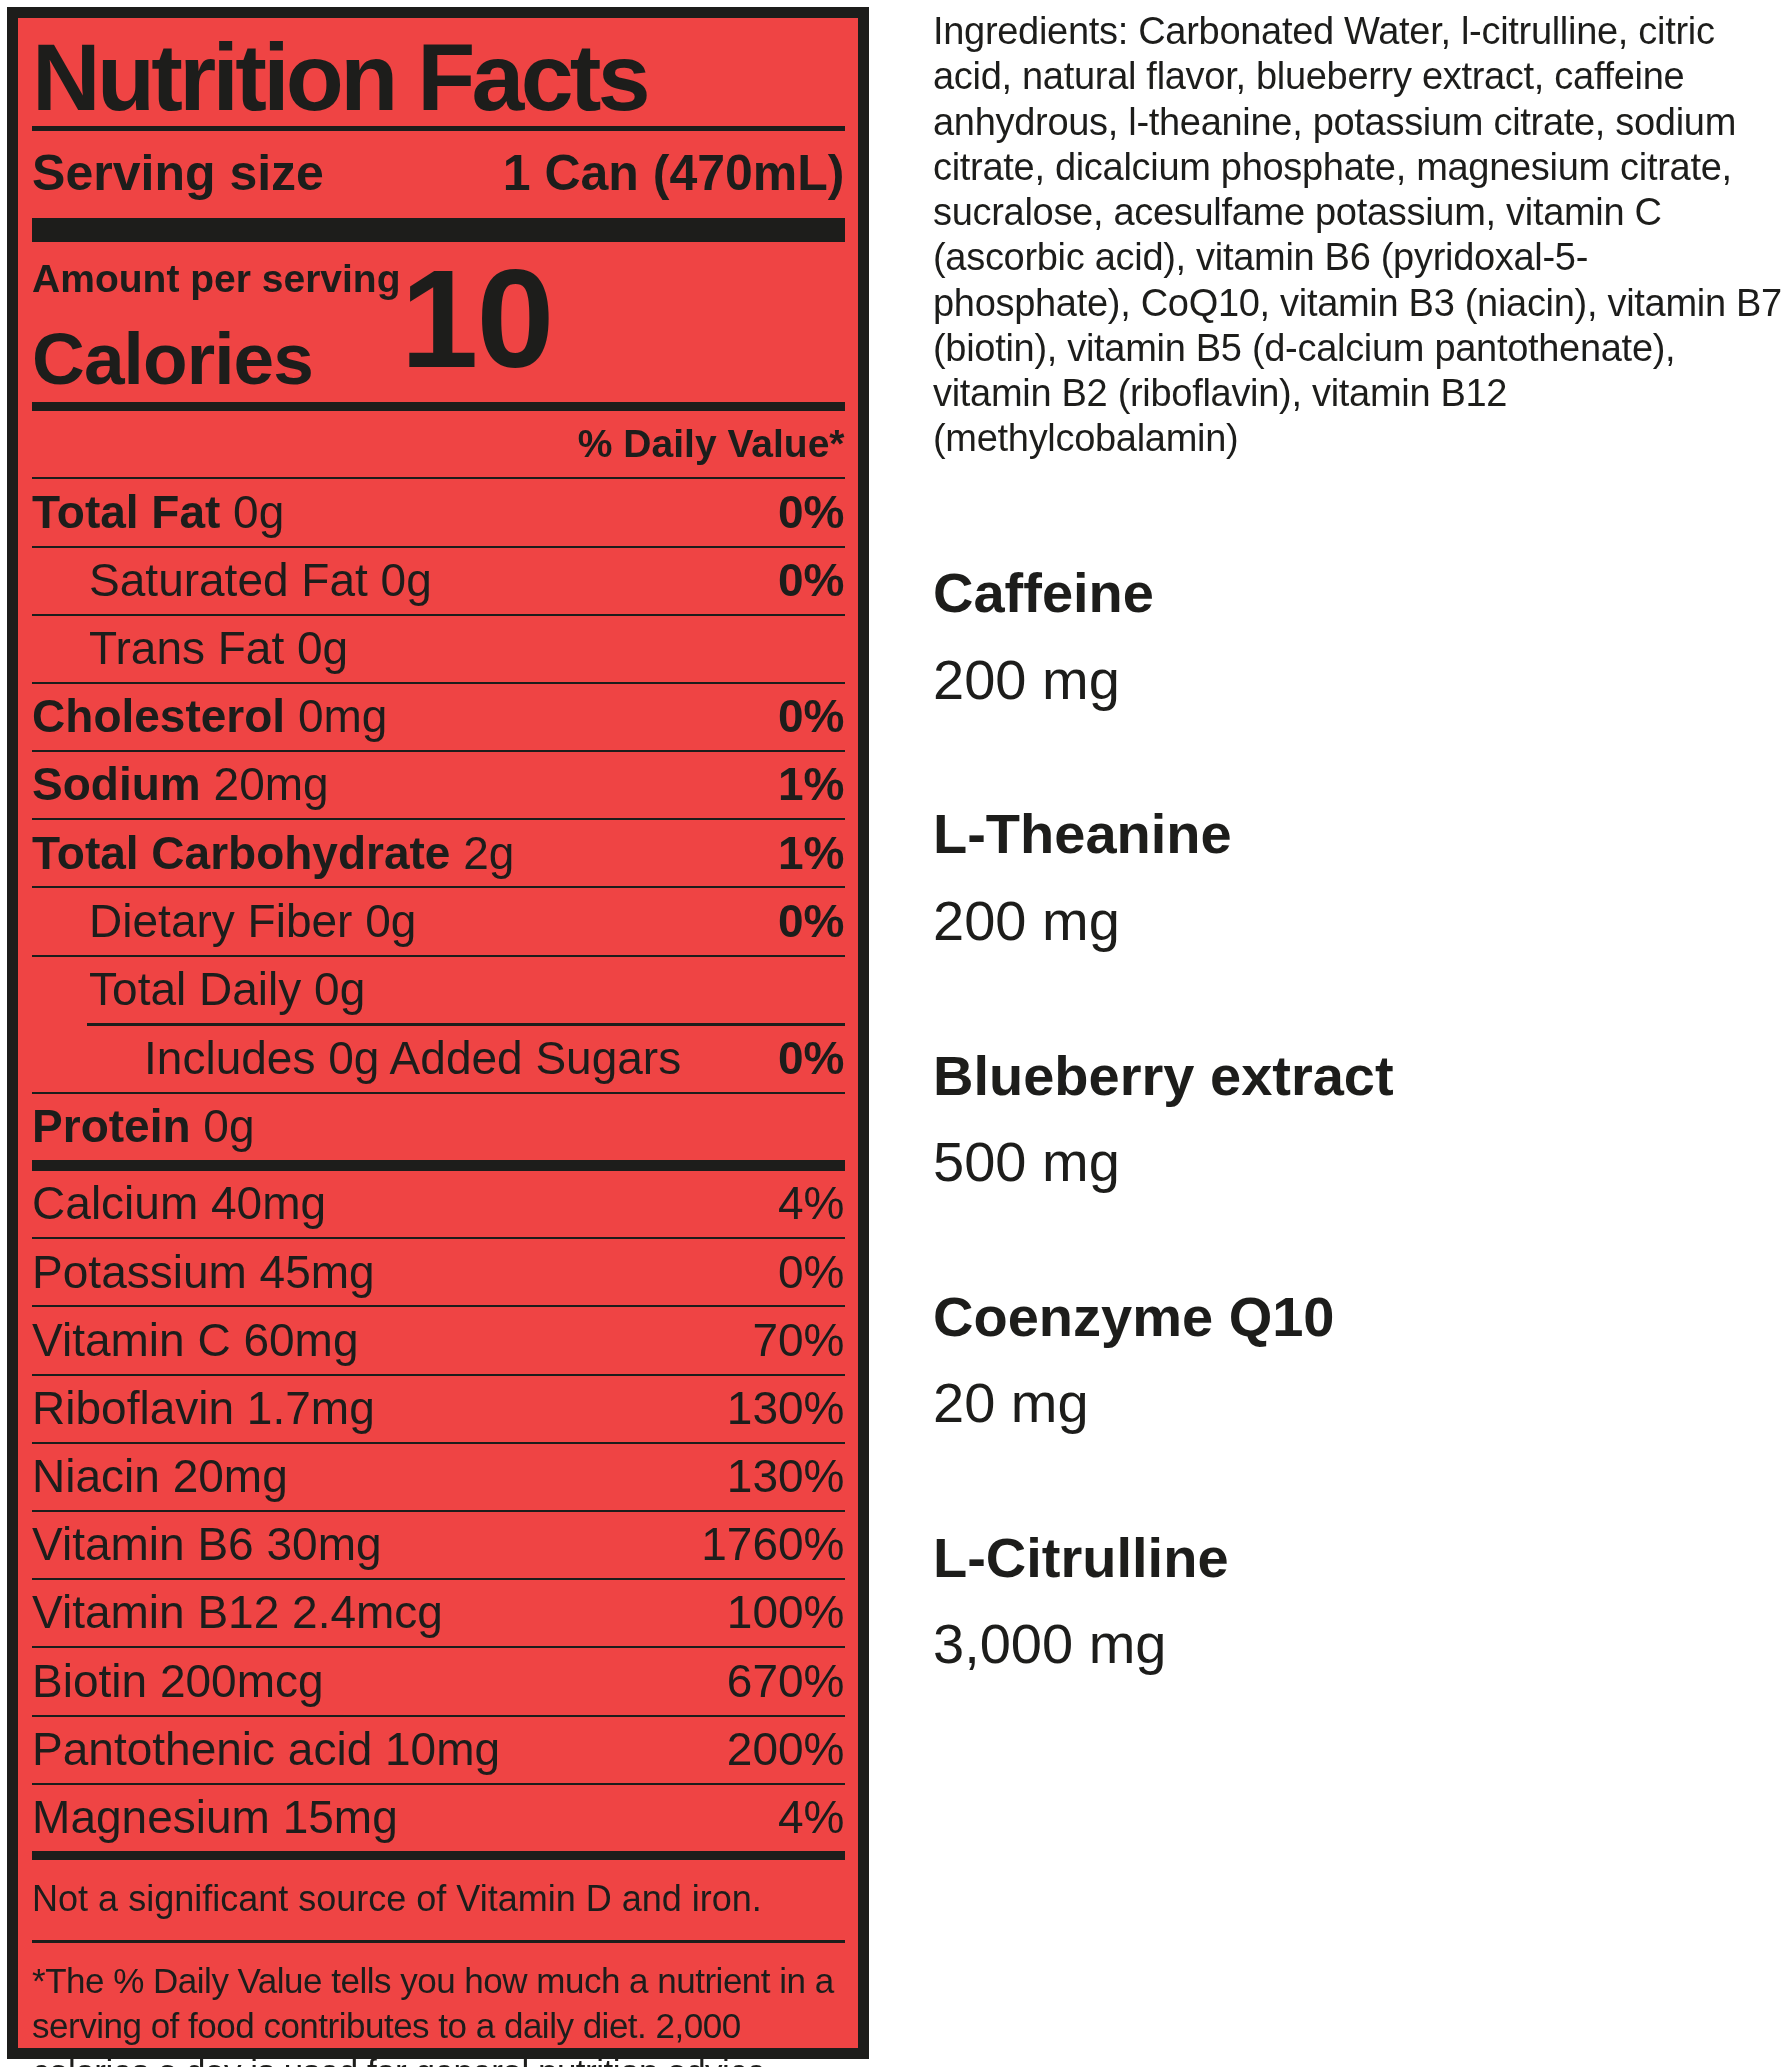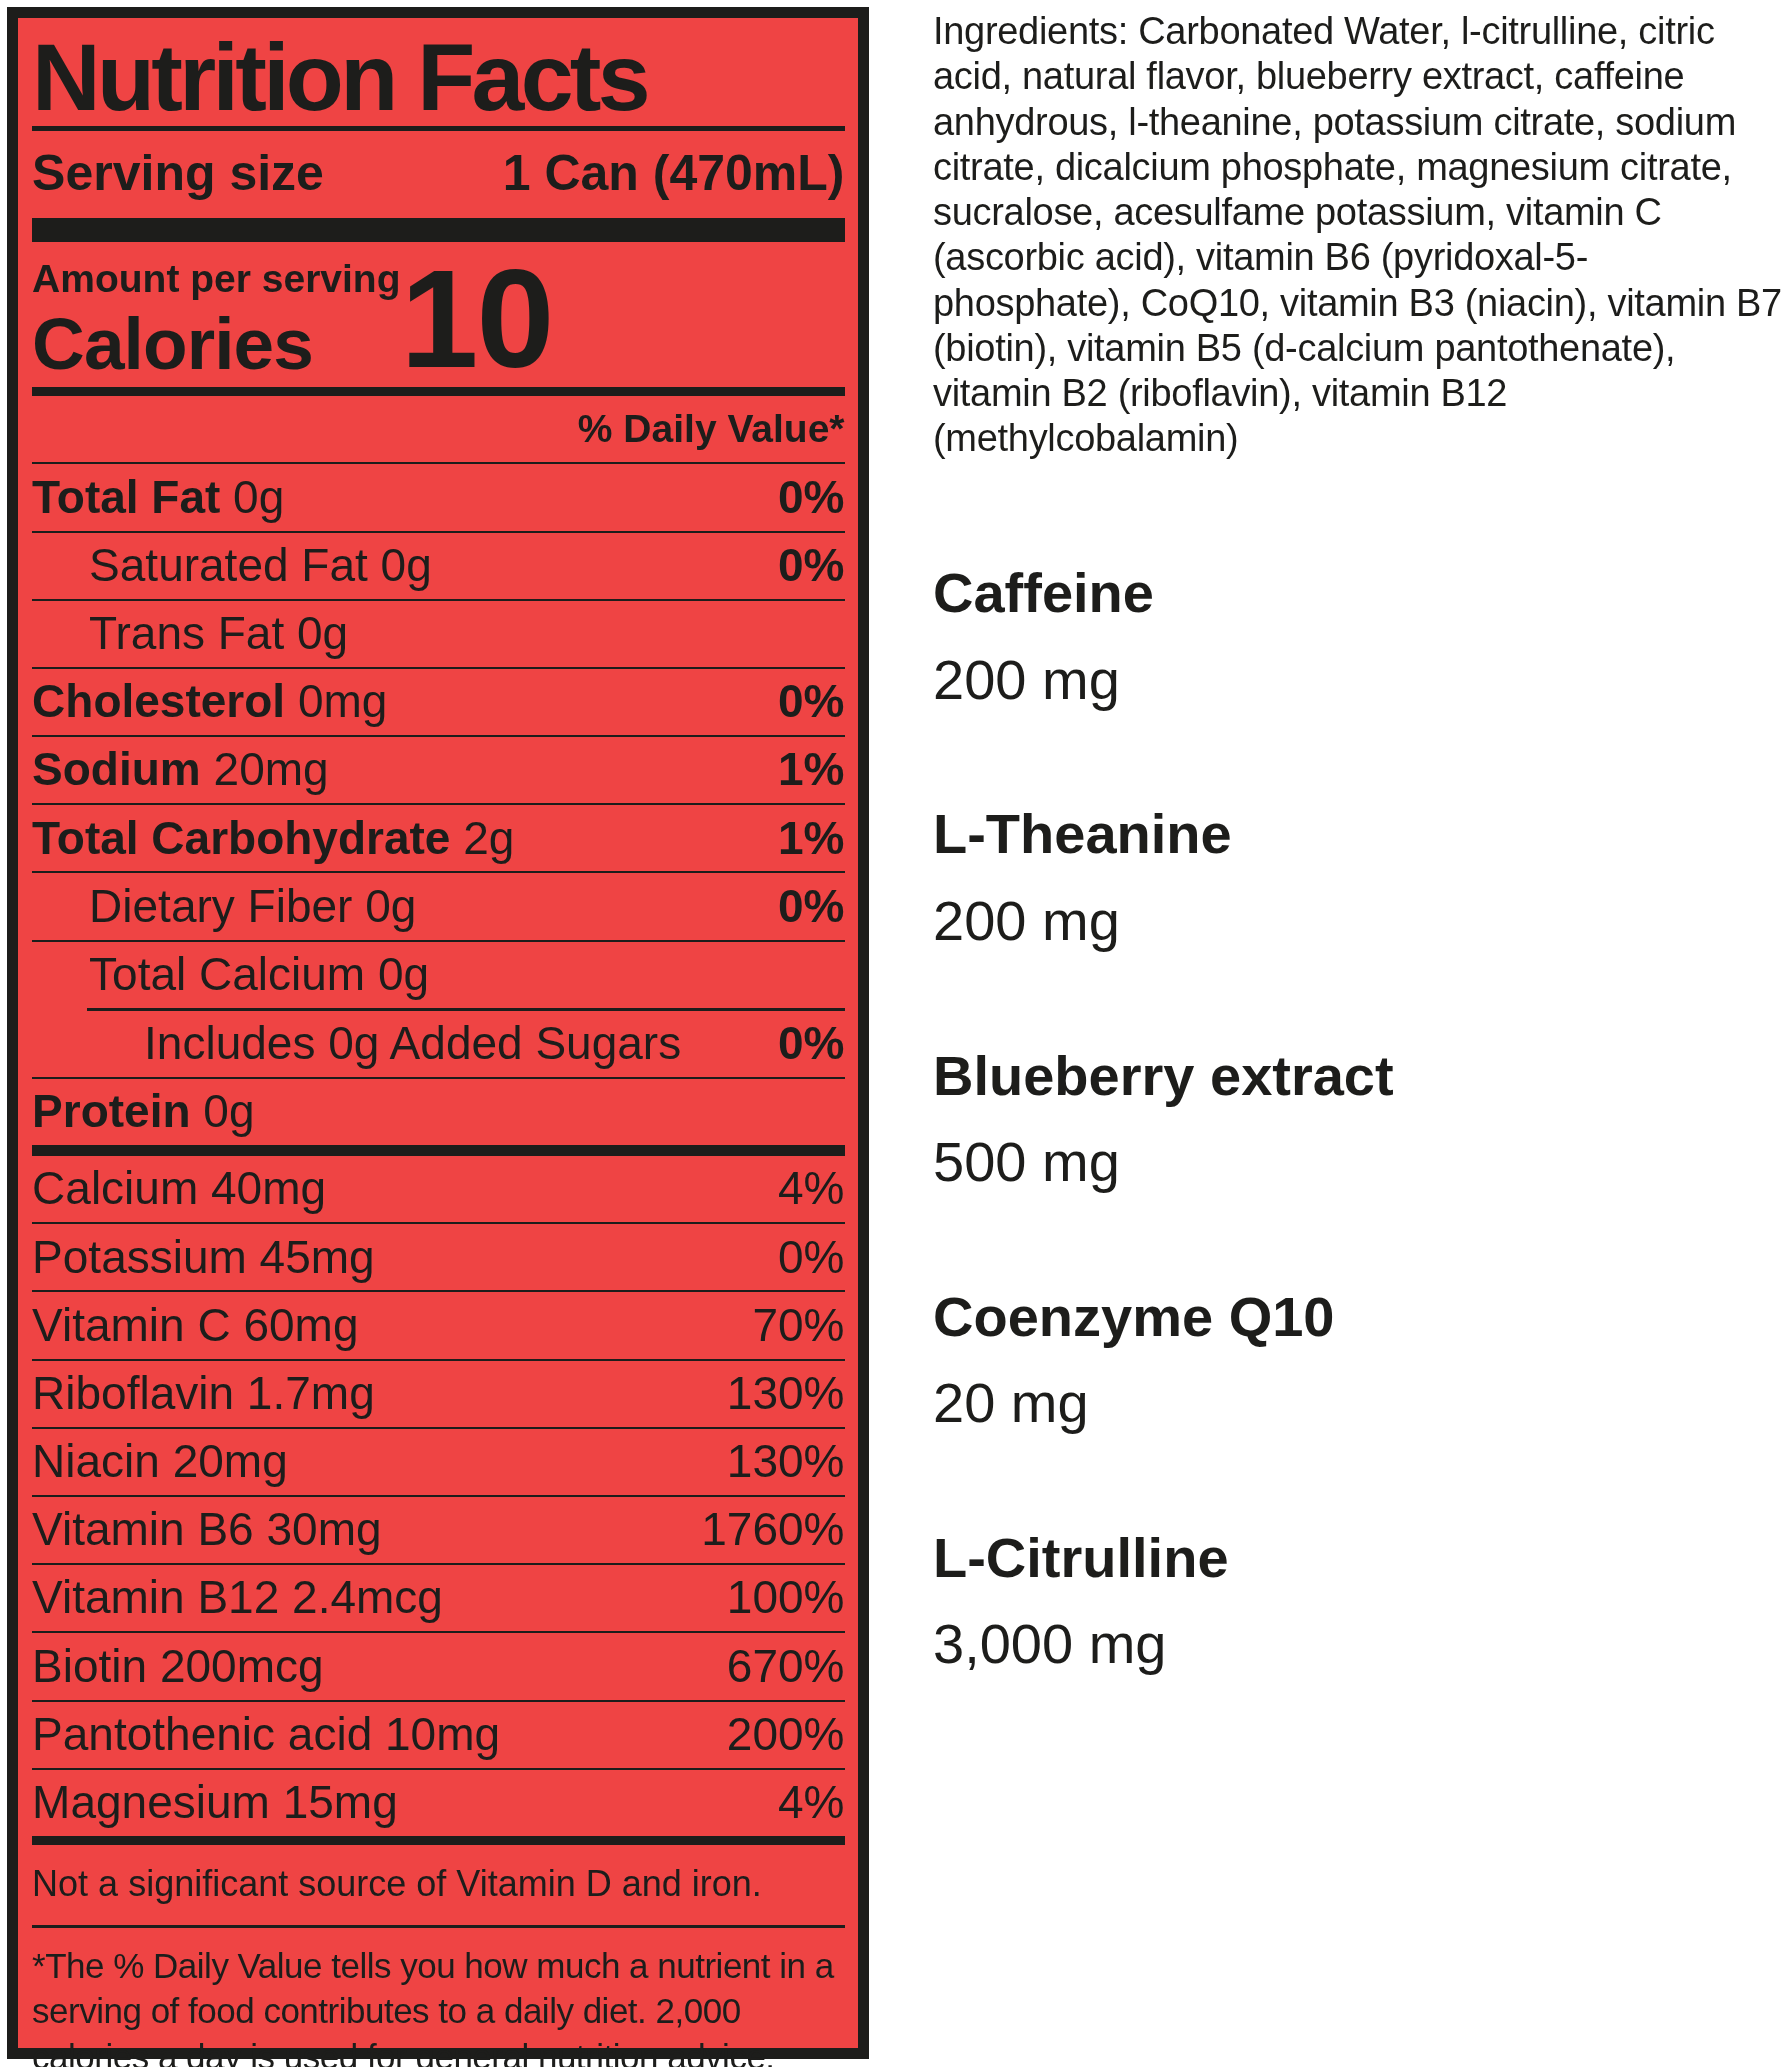--- a/index.html
+++ b/index.html
@@ -57,21 +57,21 @@
     padding: 13px 0 16.5px 0;
   }
   .cal-block {
     display: flex;
     justify-content: flex-start;
     align-items: flex-start;
     padding: 14.7px 0 7.3px 0;
   }
   .cal-left { display: flex; flex-direction: column; }
   .amount-per { font-size: 39px; font-weight: bold; }
-  .calories-word { font-size: 73px; font-weight: 800; letter-spacing: -0.9px; margin-top: 6px; line-height: 1.0; }
+  .calories-word { font-size: 73px; font-weight: 800; letter-spacing: -0.9px; margin-top: 21px; line-height: 1.0; }
   .calories-num { font-size: 140px; font-weight: 800; line-height: 0.82; margin-top: 5.5px; letter-spacing: -1.8px; }
 
   .dv-header {
     text-align: right;
     font-size: 39px;
     font-weight: bold;
     padding: 11px 0 11px 0;
   }
 
   .row {
@@ -181,21 +181,21 @@
     </div>
     <div class="row">
       <span class="nm"><b>Total Carbohydrate</b><span> 2g</span></span>
       <span class="val">1%</span>
     </div>
     <div class="row i1">
       <span class="nm"><b></b><span>Dietary Fiber 0g</span></span>
       <span class="val">0%</span>
     </div>
     <div class="row i1 no-rule">
-      <span class="nm"><b></b><span>Total Calcium 0g</span></span>
+      <span class="nm"><b></b><span>Total Daily 0g</span></span>
       <span class="val"></span>
     </div>
     <div class="hr-indent"></div>
     <div class="row i2">
       <span class="nm"><b></b><span>Includes 0g Added Sugars</span></span>
       <span class="val">0%</span>
     </div>
     <div class="row no-rule">
       <span class="nm"><b>Protein</b><span> 0g</span></span>
       <span class="val"></span>

